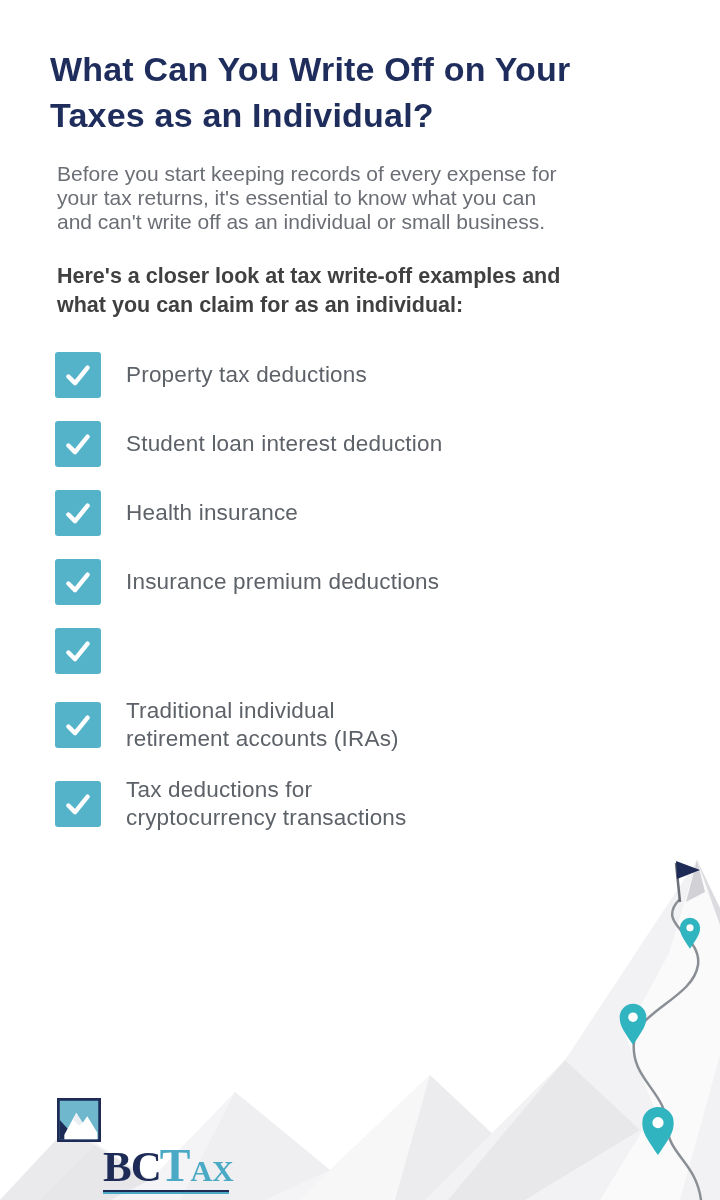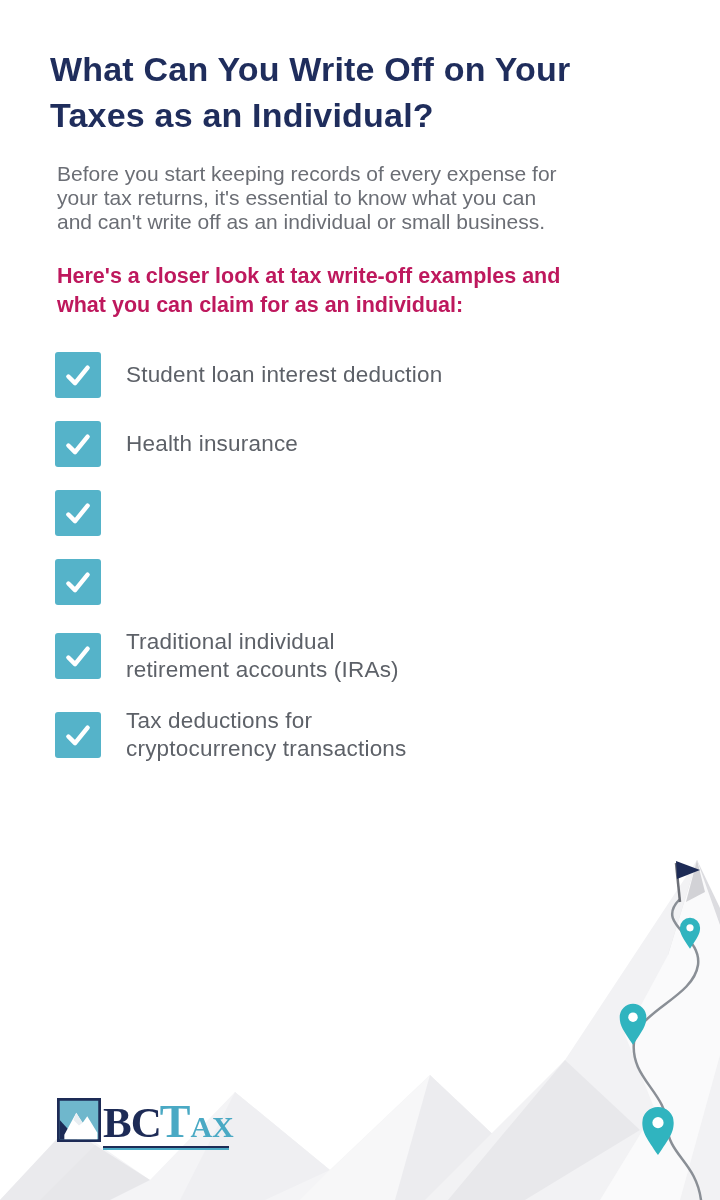--- a/index.html
+++ b/index.html
@@ -50,21 +50,21 @@
   }
   .subheading {
     position: absolute;
     left: 57px;
     top: 262px;
     width: 610px;
     margin: 0;
     font-size: 21.5px;
     line-height: 29px;
     font-weight: 700;
-    color: #be185d;
+    color: #404040;
     white-space: pre-line;
   }
 
   
   .checklist {
     position: absolute;
     left: 55px;
     top: 352px;
     width: 620px;
     margin: 0;
@@ -109,20 +109,21 @@
     margin-left: 2px;
     display: inline-block;
   }
   .logo-text {
     font-family: "Liberation Serif", "DejaVu Serif", serif;
     font-weight: 700;
     white-space: nowrap;
     line-height: 1;
     display: block;
     padding-top: 1px;
+    margin-top: 44px;
   }
   .logo-bc { font-size: 43px; color: #1d2b56; letter-spacing: -1px; }
   .logo-t  { font-size: 46px; color: #4aa9c4; margin-left: -1px; }
   .logo-ax { font-size: 30px; color: #4aa9c4; letter-spacing: 0px; }
   .logo-underline {
     margin-top: 1px;
     width: 126px;
     height: 0;
     border-top: 2px solid #1d2b56;
     border-bottom: 2px solid #4aa9c4;
@@ -185,36 +186,45 @@
   <p class="subheading">Here's a closer look at tax write-off examples and
 what you can claim for as an individual:</p>
 
   <ul class="checklist">
     <li>
       <span class="checkbox">
         <svg width="34" height="34" viewBox="0 0 46 46">
             <polyline points="10,25 19,34 36,13" fill="none" stroke="#ffffff" stroke-width="6" stroke-linecap="round" stroke-linejoin="round"></polyline>
           </svg>
       </span>
+      <span class="item-label">Property tax deductions</span>
+    </li>
+    <li>
+      <span class="checkbox">
+        <svg width="34" height="34" viewBox="0 0 46 46">
+            <polyline points="10,25 19,34 36,13" fill="none" stroke="#ffffff" stroke-width="6" stroke-linecap="round" stroke-linejoin="round"></polyline>
+          </svg>
+      </span>
       <span class="item-label">Student loan interest deduction</span>
     </li>
     <li>
       <span class="checkbox">
         <svg width="34" height="34" viewBox="0 0 46 46">
             <polyline points="10,25 19,34 36,13" fill="none" stroke="#ffffff" stroke-width="6" stroke-linecap="round" stroke-linejoin="round"></polyline>
           </svg>
       </span>
       <span class="item-label">Health insurance</span>
     </li>
     <li>
       <span class="checkbox">
         <svg width="34" height="34" viewBox="0 0 46 46">
             <polyline points="10,25 19,34 36,13" fill="none" stroke="#ffffff" stroke-width="6" stroke-linecap="round" stroke-linejoin="round"></polyline>
           </svg>
       </span>
+      <span class="item-label">Insurance premium deductions</span>
     </li>
     <li>
       <span class="checkbox">
         <svg width="34" height="34" viewBox="0 0 46 46">
             <polyline points="10,25 19,34 36,13" fill="none" stroke="#ffffff" stroke-width="6" stroke-linecap="round" stroke-linejoin="round"></polyline>
           </svg>
       </span>
     </li>
     <li>
       <span class="checkbox">

